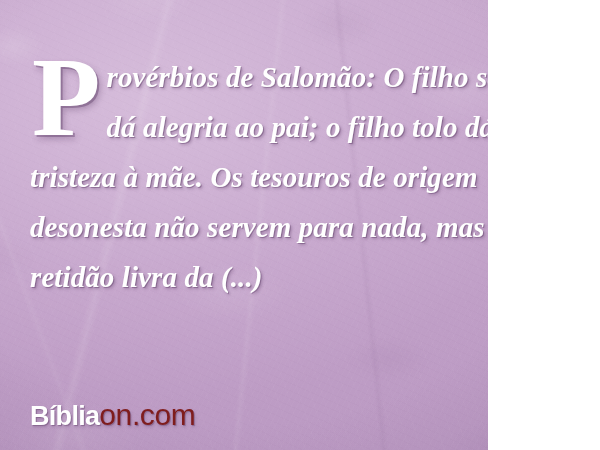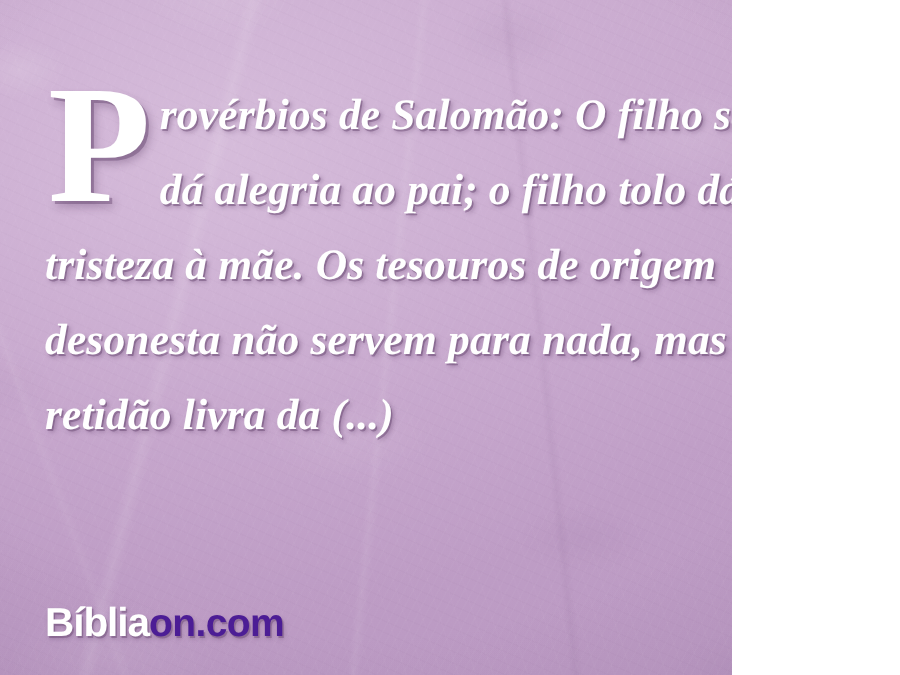--- a/index.html
+++ b/index.html
@@ -149,24 +149,24 @@
 
   #brand-primary {
     color: #ffffff;
     font-family: "Liberation Sans", sans-serif;
     font-weight: 700;
     font-size: 27px;
     letter-spacing: -.7px;
   }
 
   #brand-suffix {
-    color: #4c1d95;
+    color: #7f1d1d;
     font-family: "Liberation Sans", sans-serif;
-    font-weight: 700;
-    font-size: 26px;
+    font-weight: 400;
+    font-size: 30px;
     letter-spacing: -.4px;
   }
 </style>
 </head>
 <body>
 
 <div id="card">
 
   <div id="bg-base"></div>
   <div id="bg-texture"></div>

